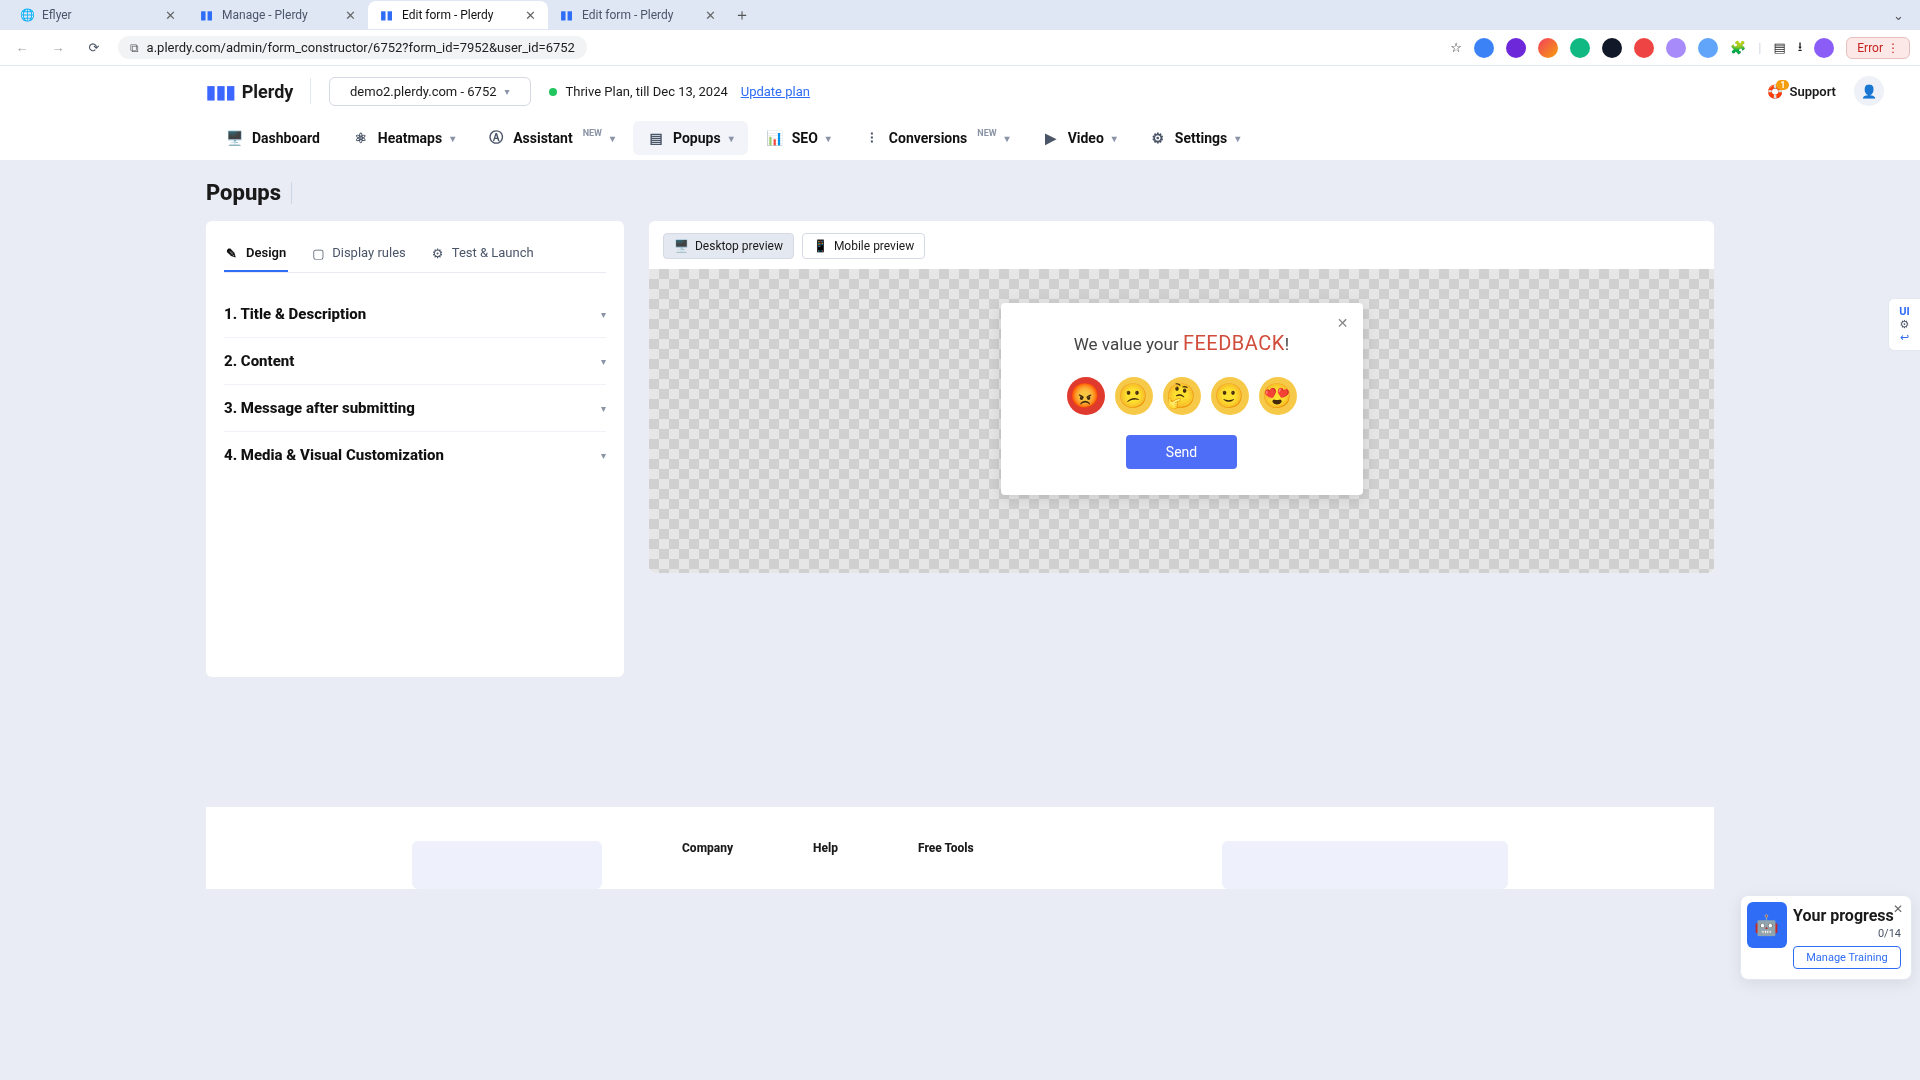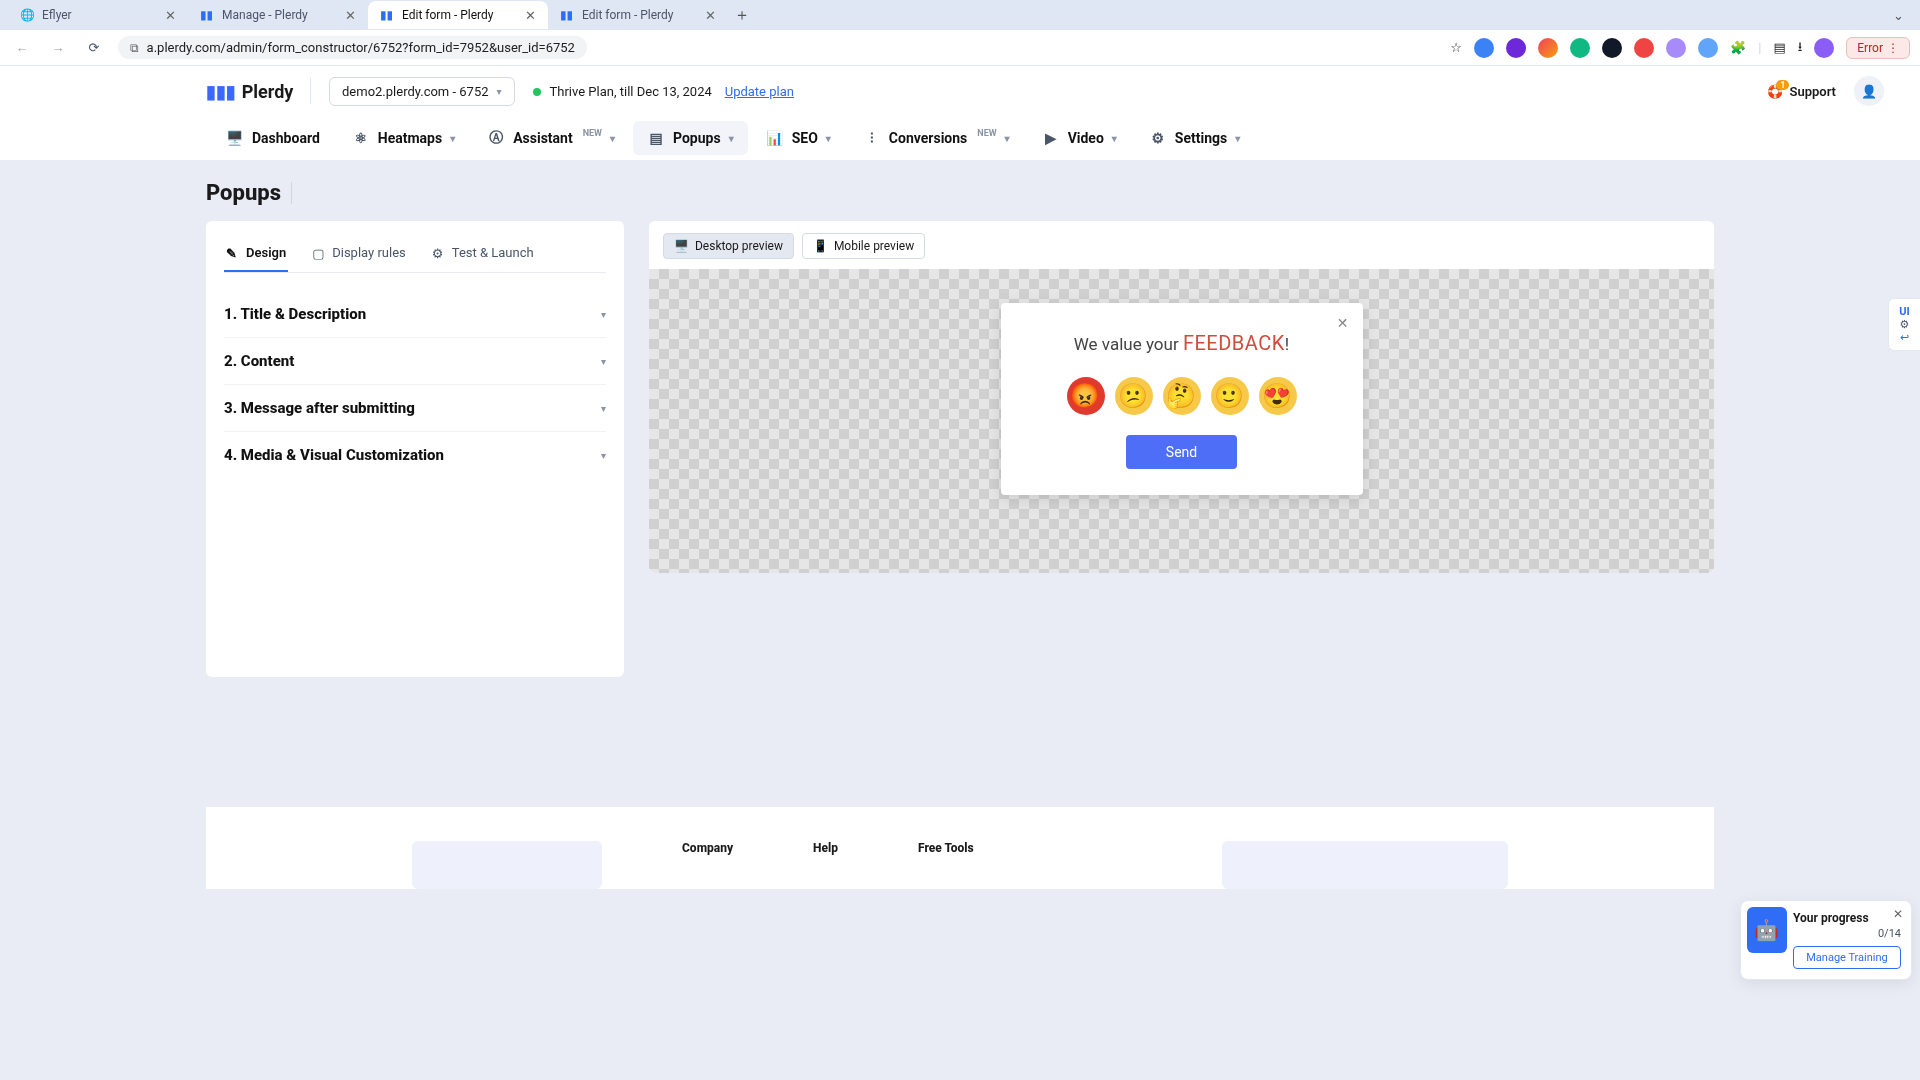--- a/index.html
+++ b/index.html
@@ -23,21 +23,21 @@
   .omnibox-right { margin-left:auto; display:flex; align-items:center; gap:12px; }
   .ext-icon { width:20px; height:20px; border-radius:50%; display:inline-block; }
   .error-btn { border:1px solid #e6bfbf; background:#fce8e6; color:#c5221f; font-size:12px; padding:3px 10px; border-radius:6px; display:flex; align-items:center; gap:4px; }
 
   
   .app { background:#fff; }
   .app-top { display:flex; align-items:center; height:50px; padding:0 36px 0 212px; gap:18px; border-bottom:0; }
   .logo { display:flex; align-items:center; gap:6px; font-weight:700; font-size:18px; position:absolute; left:206px; }
   .logo .mark { color:#3b66ff; font-size:18px; }
   .divider { width:1px; height:26px; background:#e2e6ef; margin-left:98px; }
-  .site-select { border:1px solid #d5d9e3; border-radius:6px; padding:6px 12px; font-size:13px; display:flex; align-items:center; gap:8px; }
+  .site-select { border:1px solid #d5d9e3; border-radius:6px; padding:6px 20px; font-size:13px; display:flex; align-items:center; gap:8px; }
   .plan-dot { width:8px; height:8px; border-radius:50%; background:#22c55e; display:inline-block; margin-right:6px; }
   .plan-link { color:#2f6df6; }
   .top-right { margin-left:auto; display:flex; align-items:center; gap:18px; }
   .support { display:flex; align-items:center; gap:6px; font-size:13px; font-weight:600; }
   .support .ring { position:relative; }
   .support .ring .badge { position:absolute; top:-4px; right:-6px; background:#f59e0b; color:#fff; font-size:9px; border-radius:8px; padding:0 4px; }
   .avatar-btn { width:30px; height:30px; border-radius:50%; background:#eef1f7; display:flex; align-items:center; justify-content:center; color:#8a94a6; }
 
   
   .main-nav { display:flex; align-items:center; gap:4px; height:44px; padding:0 200px 0 212px; }
@@ -90,21 +90,21 @@
   .send-btn { margin-top:20px; background:#4f6ef7; color:#fff; border:none; border-radius:4px; padding:9px 40px; font-size:14px; cursor:pointer; }
 
   
   .floating-strip { position:fixed; right:0; top:298px; width:32px; background:#fff; border:1px solid #e3e7f0; border-right:none; border-radius:6px 0 0 6px; display:flex; flex-direction:column; align-items:center; padding:6px 0; }
   .floating-strip span{ font-size:11px; color:#4a5568; }
 
   
   .progress-widget { position:fixed; right:8px; bottom:100px; width:172px; background:#fff; border:1px solid #e3e7f0; border-radius:8px; padding:10px 10px 10px 52px; box-shadow:0 4px 16px rgba(0,0,0,0.08); }
   .progress-widget .mascot { position:absolute; left:6px; top:6px; width:40px; height:46px; background:#2f6df6; border-radius:6px; display:flex; align-items:center; justify-content:center; color:#fff; font-size:20px; }
   .progress-widget .close-x{ position:absolute; top:6px; right:8px; font-size:12px; color:#666; }
-  .progress-widget .title{ font-size:12px; font-weight:700; }
+  .progress-widget .title{ font-size:16px; font-weight:700; }
   .progress-widget .count{ text-align:right; font-size:11px; color:#4a5568; margin-top:2px; }
   .progress-widget .pill{ margin-top:6px; border:1px solid #2f6df6; color:#2f6df6; font-size:11px; text-align:center; padding:4px 0; border-radius:4px; }
 
   
   .footer { background:#fff; margin-top:130px; padding:34px 206px 0 206px; display:flex; gap:80px; }
   .footer-box { width:190px; height:48px; background:#eef1fb; border-radius:6px; }
   .footer-col h3{ font-size:12px; font-weight:800; }
   .footer-right-box { margin-left:auto; width:286px; height:48px; background:#eef1fb; border-radius:6px; }
 </style>
 </head>

